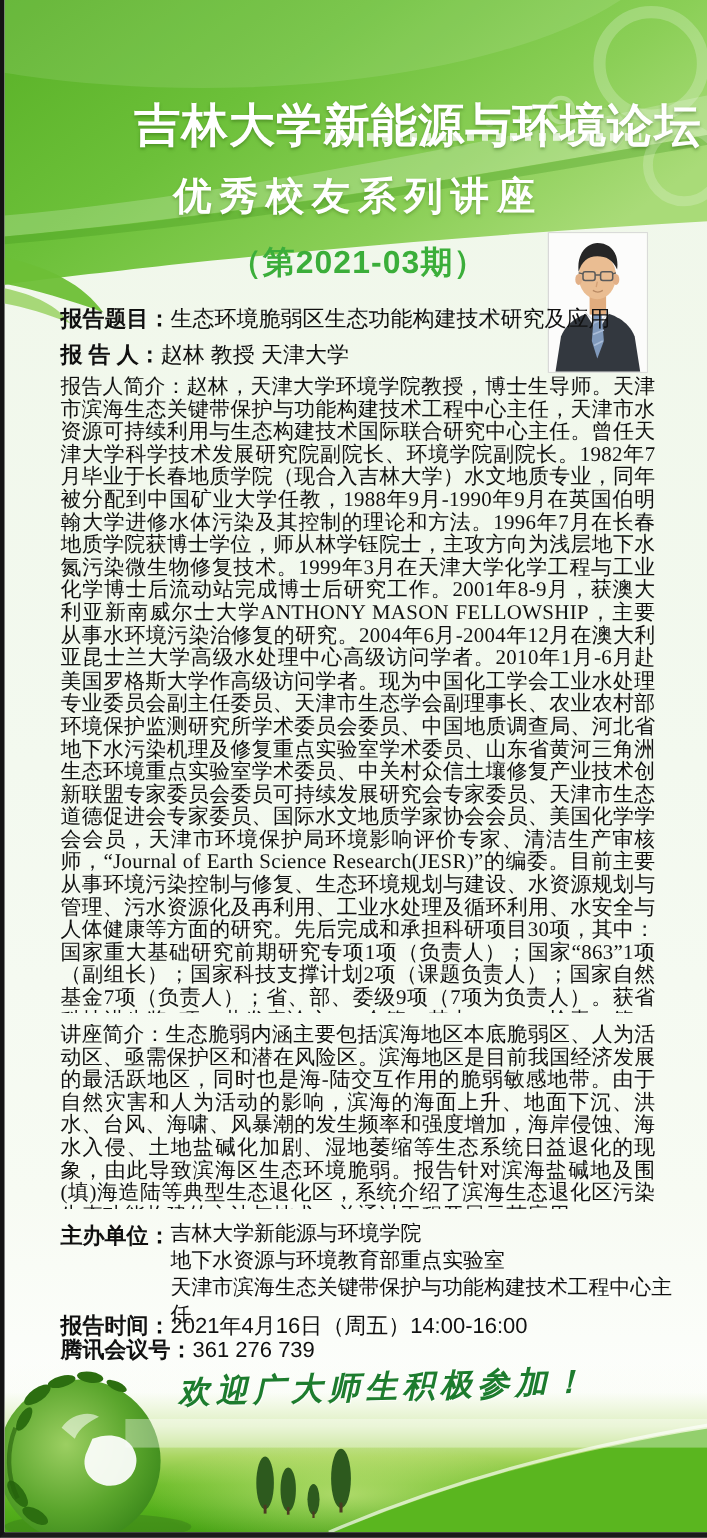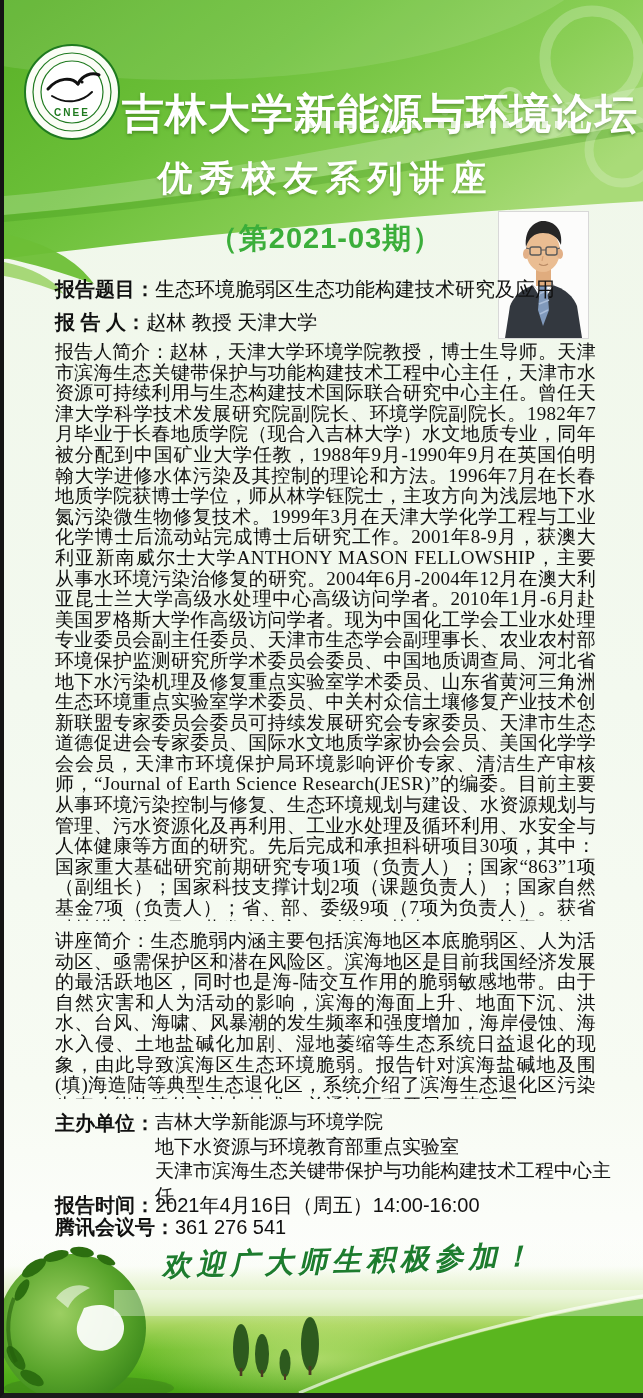--- a/index.html
+++ b/index.html
@@ -45,21 +45,21 @@
   .row b{font-weight:bold;}
   .para{
     position:absolute;left:51px;width:541px;color:#101010;
     font-family:"Liberation Serif",serif;
     font-size:19px;line-height:20.6px;letter-spacing:.3px;
     text-align:justify;overflow:hidden;
   }
   .para b{font-family:"Liberation Sans",sans-serif;font-weight:normal;letter-spacing:0;}
   #bio{top:342px;height:579px;}
   #abstract{top:931px;height:168px;}
-  .org{position:absolute;left:51px;top:1110px;width:560px;display:flex;color:#101010;}
+  .org{position:absolute;left:51px;top:1110px;width:560px;display:flex;color:#101010;font-family:Liberation Mono, monospace;}
   .org .lbl{font-weight:bold;font-size:20px;flex:none;}
   .org .lines{font-size:19px;line-height:24.5px;}
   #time-row{top:1192px;}
   #meeting-row{top:1214px;}
   
   .footer{position:absolute;left:0;top:1238px;width:643px;height:155px;overflow:hidden;}
   .footer-bg{position:absolute;inset:0;
     background:
       radial-gradient(ellipse 260px 70px at 48% 78%, rgba(233,245,160,.55), rgba(233,245,160,0) 70%),
       linear-gradient(180deg, rgba(255,255,255,0) 0%, rgba(244,250,235,.2) 18%, #dff0c2 38%, #a8d55f 56%, #6fbe2c 72%, #53ae1b 88%, #47a214 100%);
@@ -101,32 +101,20 @@
       <circle cx="545" cy="118" r="20" fill="#ffffff" opacity="0.16"></circle>
       <circle cx="506" cy="100" r="11" fill="none" stroke="#ffffff" stroke-width="4" opacity="0.30"></circle>
       <circle cx="472" cy="108" r="5" fill="#ffffff" opacity="0.35"></circle>
       <circle cx="441" cy="112" r="3.5" fill="#ffffff" opacity="0.28"></circle>
     </g>
 
     <path d="M0 234 C42 243 72 259 90 284 C60 273 26 263 0 258 Z" fill="#6dbf36" opacity="0.95"></path>
     <path d="M0 262 C28 268 48 278 60 294 C40 286 18 279 0 276 Z" fill="#9ed46c" opacity="0.9"></path>
   </svg>
 
-  <div class="logo">
-    <svg width="100" height="100" viewBox="0 0 100 100">
-      <circle cx="50" cy="50" r="47" fill="#fbfdf6" stroke="#1f7a1f" stroke-width="2"></circle>
-      <circle cx="50" cy="50" r="39" fill="none" stroke="#1f7a1f" stroke-width="1.2"></circle>
-      <circle cx="50" cy="50" r="31" fill="#ffffff" stroke="#1f7a1f" stroke-width="1.2"></circle>
-      <path d="M26 47 C36 35 50 35 56 42" fill="none" stroke="#111" stroke-width="3" stroke-linecap="round"></path>
-      <path d="M56 42 C60 33 70 30 77 33" fill="none" stroke="#111" stroke-width="3" stroke-linecap="round"></path>
-      <path d="M30 54 C45 63 60 60 70 50" fill="none" stroke="#111" stroke-width="2" stroke-linecap="round"></path>
-      <circle cx="60" cy="40" r="1.6" fill="#111"></circle>
-      <text x="50" y="74" text-anchor="middle" font-size="10" font-weight="bold" fill="#1f7a1f" letter-spacing="2" font-family="Liberation Sans, sans-serif">CNEE</text>
-    </svg>
-  </div>
 
   <div class="forum-title">吉林大学新能源与环境论坛</div>
   <div class="dotline"></div>
   <div class="series-title">优秀校友系列讲座</div>
   <div class="issue">（第2021-03期）</div>
 
   <div class="photo">
     <svg width="89" height="126" viewBox="0 0 89 126">
       <rect x="0" y="0" width="89" height="126" fill="#fcfcfb"></rect>
 
@@ -179,21 +167,21 @@
       <div>地下水资源与环境教育部重点实验室</div>
       <div>天津市滨海生态关键带保护与功能构建技术工程中心主任</div>
     </div>
   </div>
 
   <div class="row" id="time-row">
     <b>报告时间：</b><span>2021年4月16日（周五）14:00-16:00</span>
   </div>
 
   <div class="row" id="meeting-row">
-    <b>腾讯会议号：</b><span>361 276 541</span>
+    <b>腾讯会议号：</b><span>361 276 739</span>
   </div>
 
   <div class="footer">
     <div class="footer-bg"></div>
     <svg id="footer-svg" width="643" height="155" viewBox="0 0 643 155">
       <defs>
         <radialGradient id="gGlobe" cx="0.42" cy="0.4" r="0.75">
           <stop offset="0" stop-color="#9ccf62"></stop>
           <stop offset="0.55" stop-color="#5aa52c"></stop>
           <stop offset="1" stop-color="#2f7d14"></stop>

